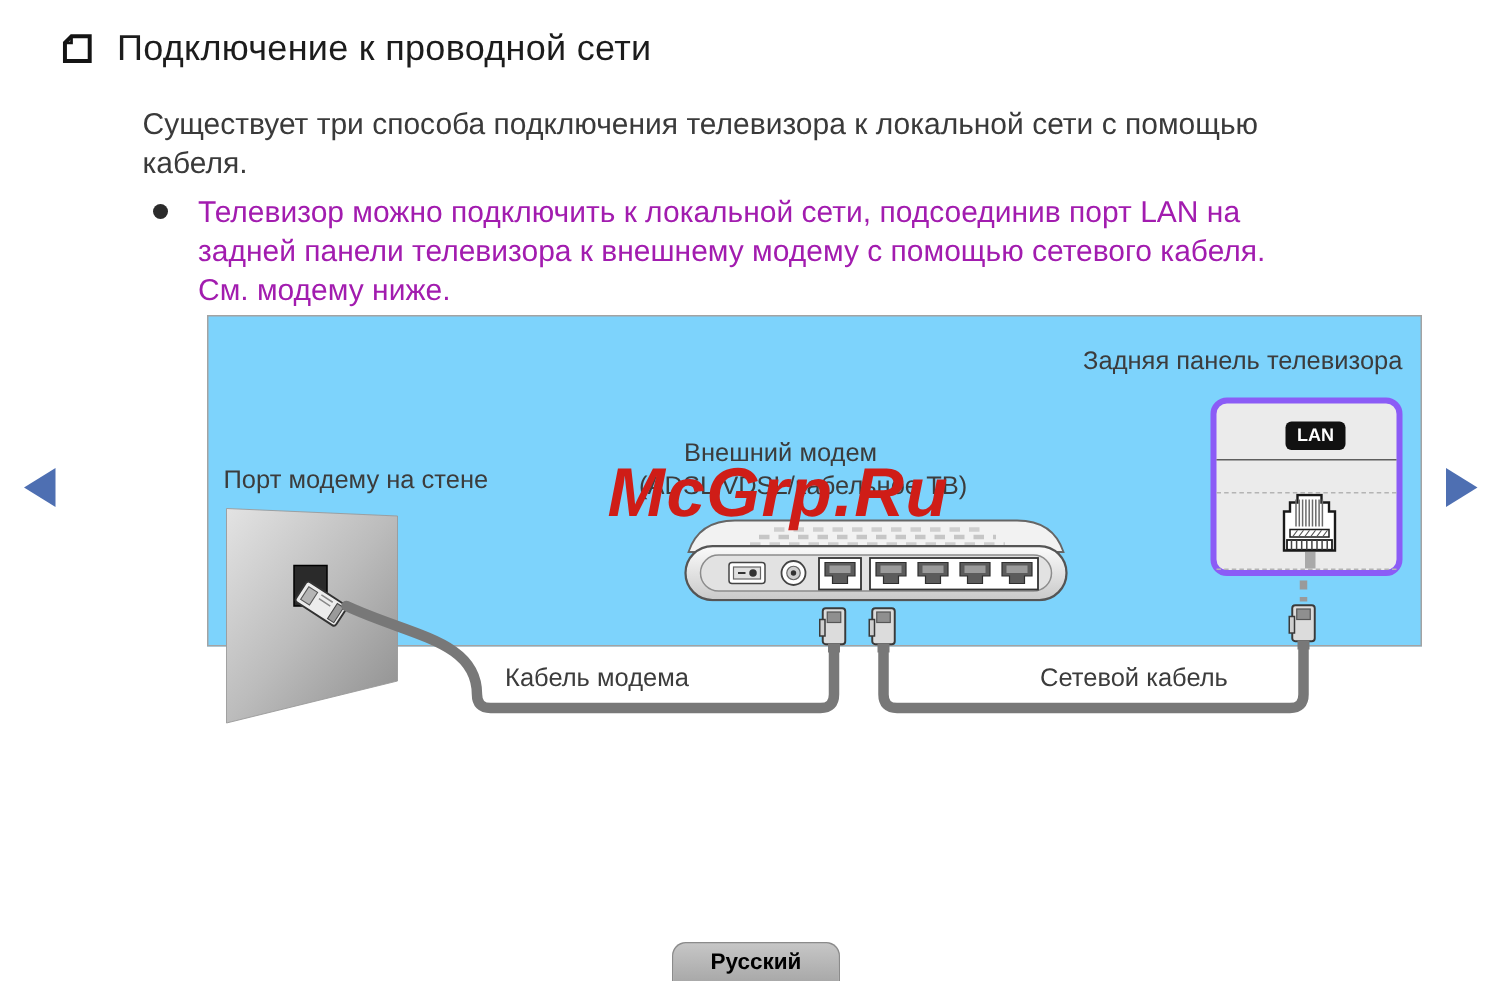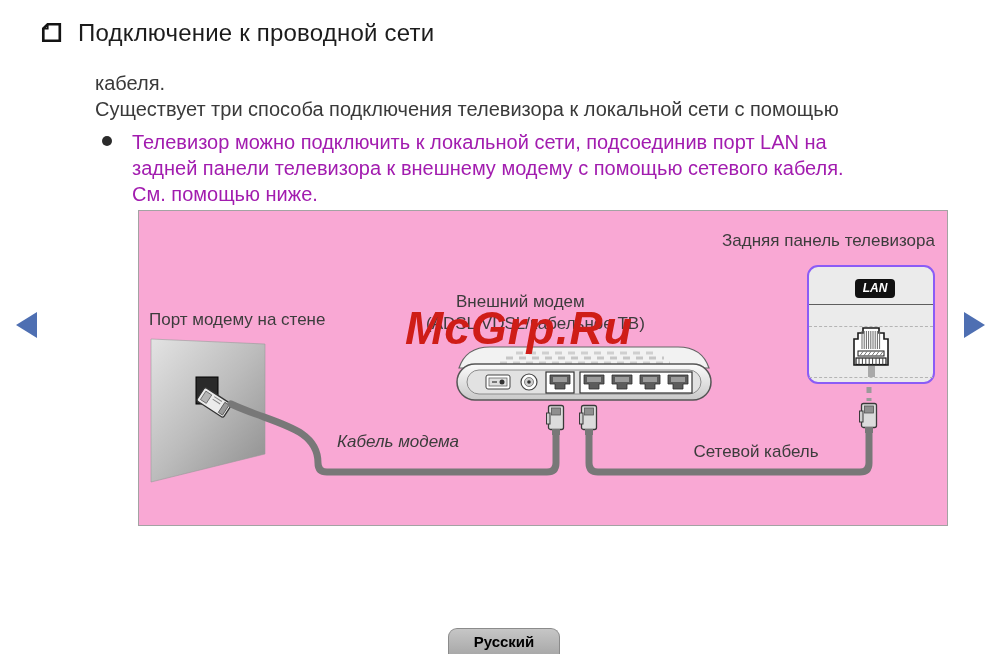--- a/index.html
+++ b/index.html
@@ -12,36 +12,36 @@
   .title-glyph { width:22px; height:22px; flex:0 0 auto; }
   .page-title { font-size:24px; font-weight:normal; color:#1c1c1c; letter-spacing:0.2px; }
 
   
   .intro { position:absolute; left:95px; top:70px; width:870px; font-size:20px; line-height:26px; color:#3a3a3a; }
   .bullet-row { position:absolute; left:102px; top:129px; width:880px; display:flex; gap:20px; }
   .bullet-dot { width:10px; height:10px; border-radius:50%; background:#2b2b2b; margin-top:7px; flex:0 0 auto; }
   .bullet-text { font-size:20px; line-height:26px; color:#a21caf; }
 
   
-  .diagram { position:absolute; left:138px; top:210px; width:810px; height:316px;
-             border:1px solid #a3a3a3; background:#f9a8d4; }
+  .diagram { position:absolute; left:138px; top:210px; width:810px; height:221px;
+             border:1px solid #a3a3a3; background:#7dd3fc; }
   .dlabel { position:absolute; font-size:17px; color:#3c3c3c; white-space:nowrap; }
   .lbl-tv     { top:20px; right:12px; }
   .lbl-wall   { top:99px; left:10px; }
   .lbl-modem1 { top:81px; left:317px; width:220px; text-align:left; }
   .lbl-modem2 { top:103px; left:287px; width:280px; }
-  .lbl-mcable { top:221px; left:159px; width:200px; text-align:center;font-style:italic; }
+  .lbl-mcable { top:231px; left:159px; width:200px; text-align:center; }
   .lbl-ncable { top:231px; left:517px; width:200px; text-align:center; }
 
   .watermark { position:absolute; left:266px; top:90px; font-size:46px; font-weight:bold;
                font-style:italic; color:#cf1d17; z-index:6; letter-spacing:1px; }
 
   
   .tv-panel { position:absolute; left:668px; top:54px; width:128px; height:119px;
-              background:#ebebeb; border:2px solid #8b5cf6; border-radius:11px; z-index:2;font-style:italic; }
+              background:#ebebeb; border:4px solid #8b5cf6; border-radius:11px; z-index:2; }
   .lan-badge { position:absolute; left:46px; top:12px; width:40px; height:19px; background:#111;
                color:#fff; font-size:12px; font-weight:bold; text-align:center; line-height:19px;
                border-radius:4px; }
   .tv-line-solid  { position:absolute; left:0; top:37px; width:100%; border-top:1.5px solid #5e5e5e; }
   .tv-line-dash1  { position:absolute; left:0; top:59px; width:100%; border-top:1.5px dashed #b4b4b4; }
   .tv-line-dash2  { position:absolute; left:0; top:110px; width:100%; border-top:1.5px dashed #b4b4b4; }
   .tv-jack { position:absolute; left:42px; top:60px; }
   .tv-jack-stub { position:absolute; left:59px; top:99px; width:7px; height:11px; background:#a9a9a9; }
 
   
@@ -67,30 +67,30 @@
 
   <div class="title-row">
     <svg class="title-glyph" viewBox="0 0 20 20">
       <path d="M7 2 L18 2 L18 17 L3 17 L3 6 Z" fill="#fff" stroke="#141414" stroke-width="2.4" stroke-linejoin="miter"></path>
       <path d="M7 2 L7 6 L3 6" fill="none" stroke="#141414" stroke-width="1.6"></path>
     </svg>
     <div class="page-title">Подключение к проводной сети</div>
   </div>
 
   <div class="intro">
+    <div>Существует три способа подключения телевизора к локальной сети с помощью</div>
     <div>кабеля.</div>
-    <div>Существует три способа подключения телевизора к локальной сети с помощью</div>
   </div>
 
   <div class="bullet-row">
     <div class="bullet-dot"></div>
     <div class="bullet-text">
       <div>Телевизор можно подключить к локальной сети, подсоединив порт LAN на</div>
       <div>задней панели телевизора к внешнему модему с помощью сетевого кабеля.</div>
-      <div>См. помощью ниже.</div>
+      <div>См. модему ниже.</div>
     </div>
   </div>
 
   <div class="diagram">
 
     <div class="dlabel lbl-tv">Задняя панель телевизора</div>
     <div class="dlabel lbl-wall">Порт модему на стене</div>
     <div class="dlabel lbl-modem1">Внешний модем</div>
     <div class="dlabel lbl-modem2">(ADSL/VDSL/кабельное ТВ)</div>
     <div class="dlabel lbl-mcable">Кабель модема</div>

